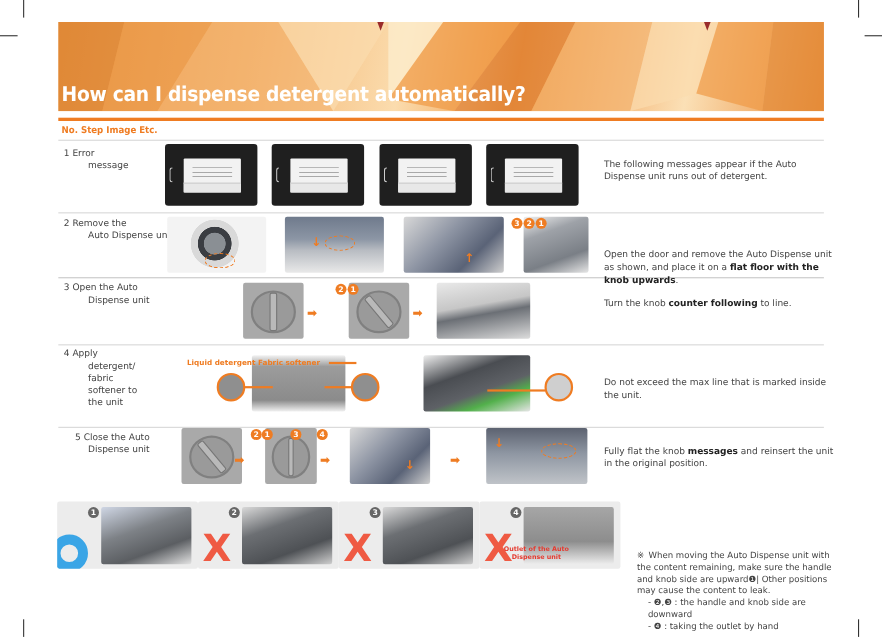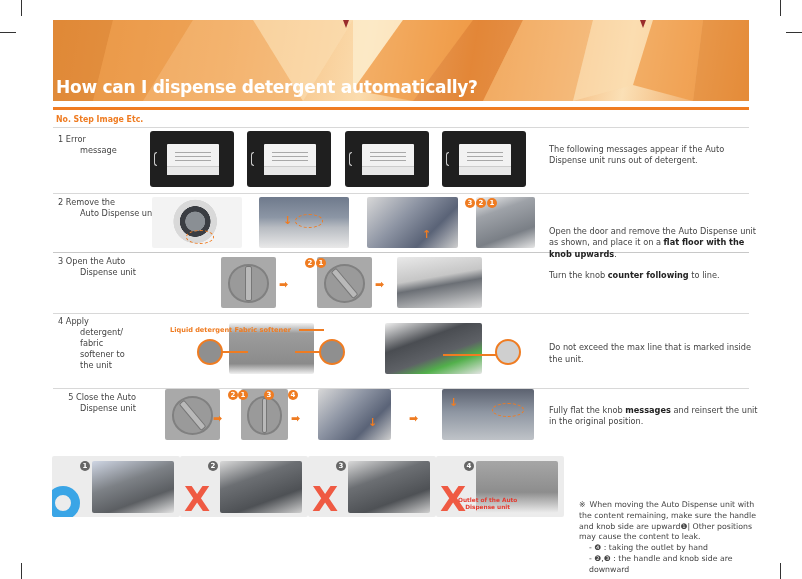--- a/index.html
+++ b/index.html
@@ -273,15 +273,15 @@
   <div class="num">4</div>
   <div class="pic" style="background:linear-gradient(180deg,#a6a6a6 0%,#8d8d8d 60%,#ededed 100%);"></div>
   <div class="mark-x">X</div>
   <div class="red-callout" style="left:22px;top:41px;">
     <span>Outlet of the Auto</span><br><span>Dispense unit</span>
   </div>
 </div>
 
 <div class="note">
   <span class="sym">※</span><span>When moving the Auto Dispense unit with the content remaining, make sure the handle and knob side are upward❶| Other positions may cause the content to leak.</span>
+  <span class="body">- ❷,❸ : the handle and knob side are downward</span>
   <span class="body">- ❹ : taking the outlet by hand</span>
-  <span class="body">- ❷,❸ : the handle and knob side are downward</span>
 </div>
 
 </body></html>

